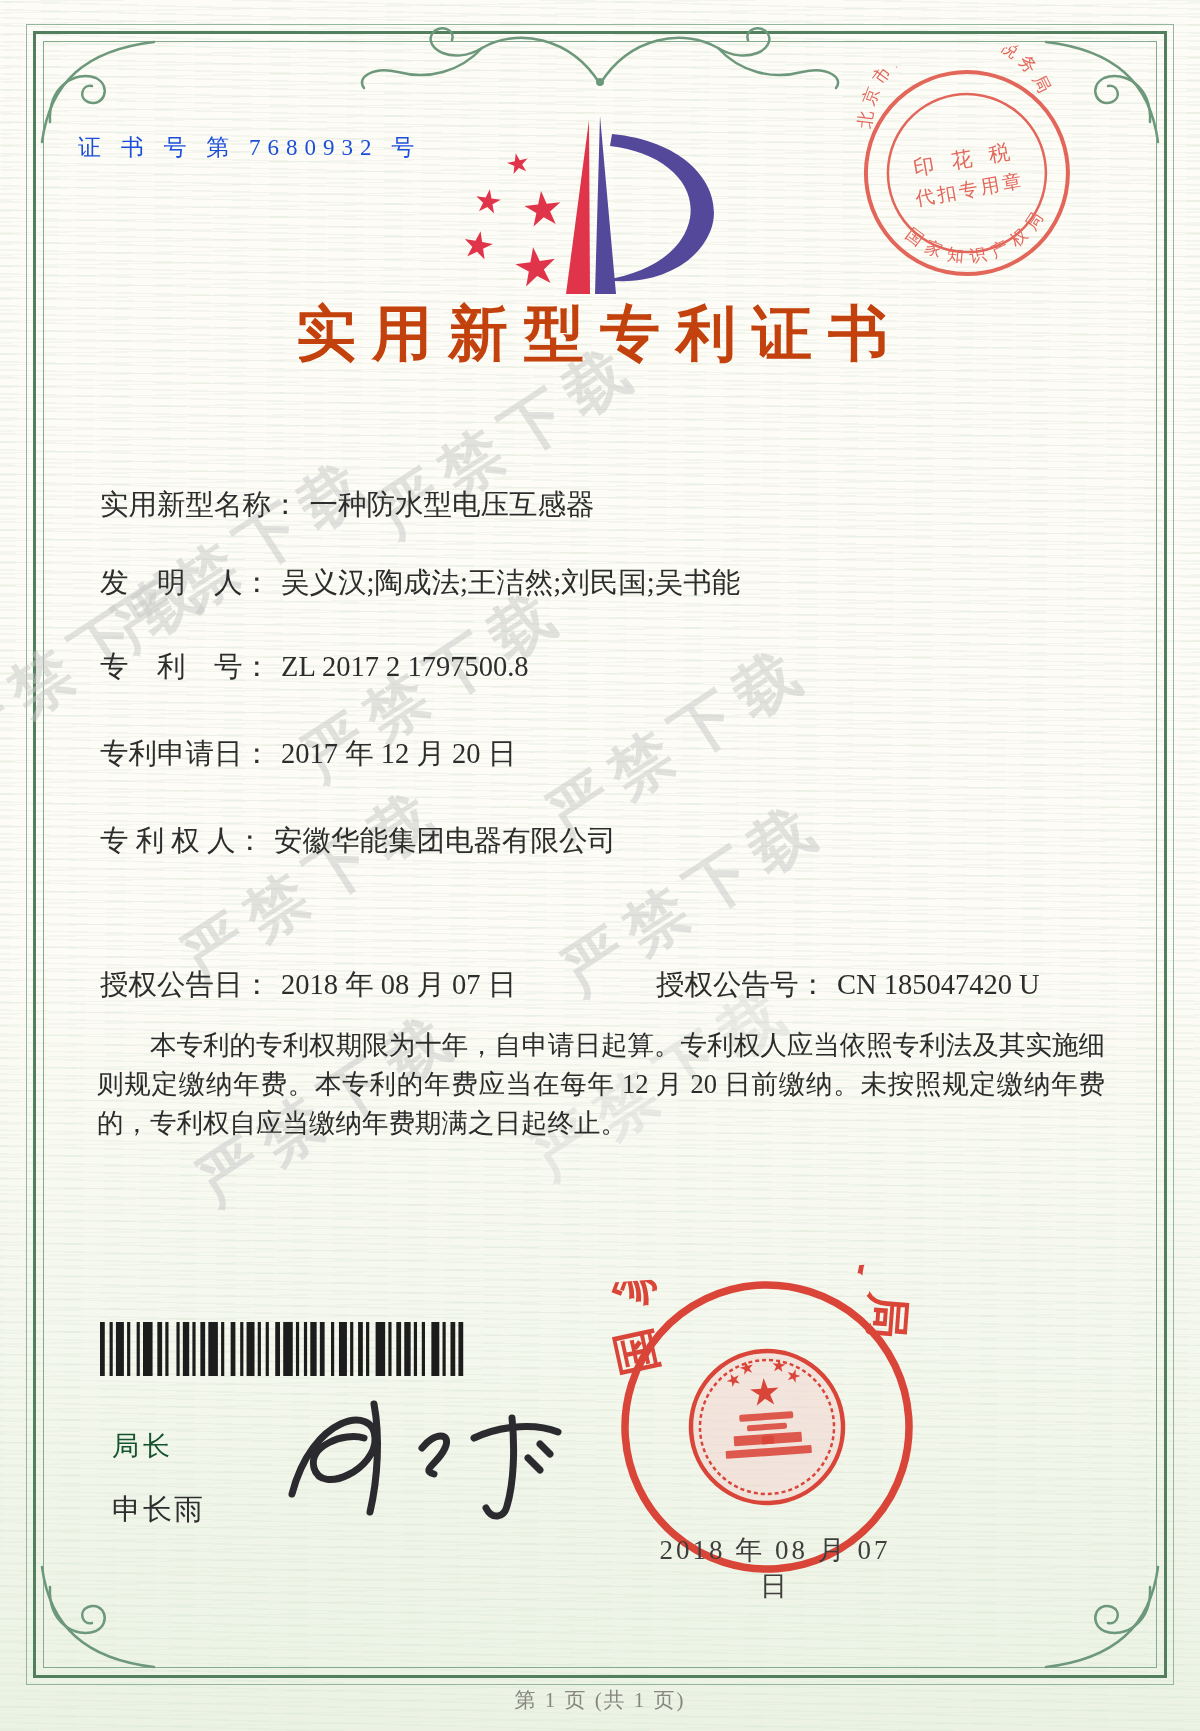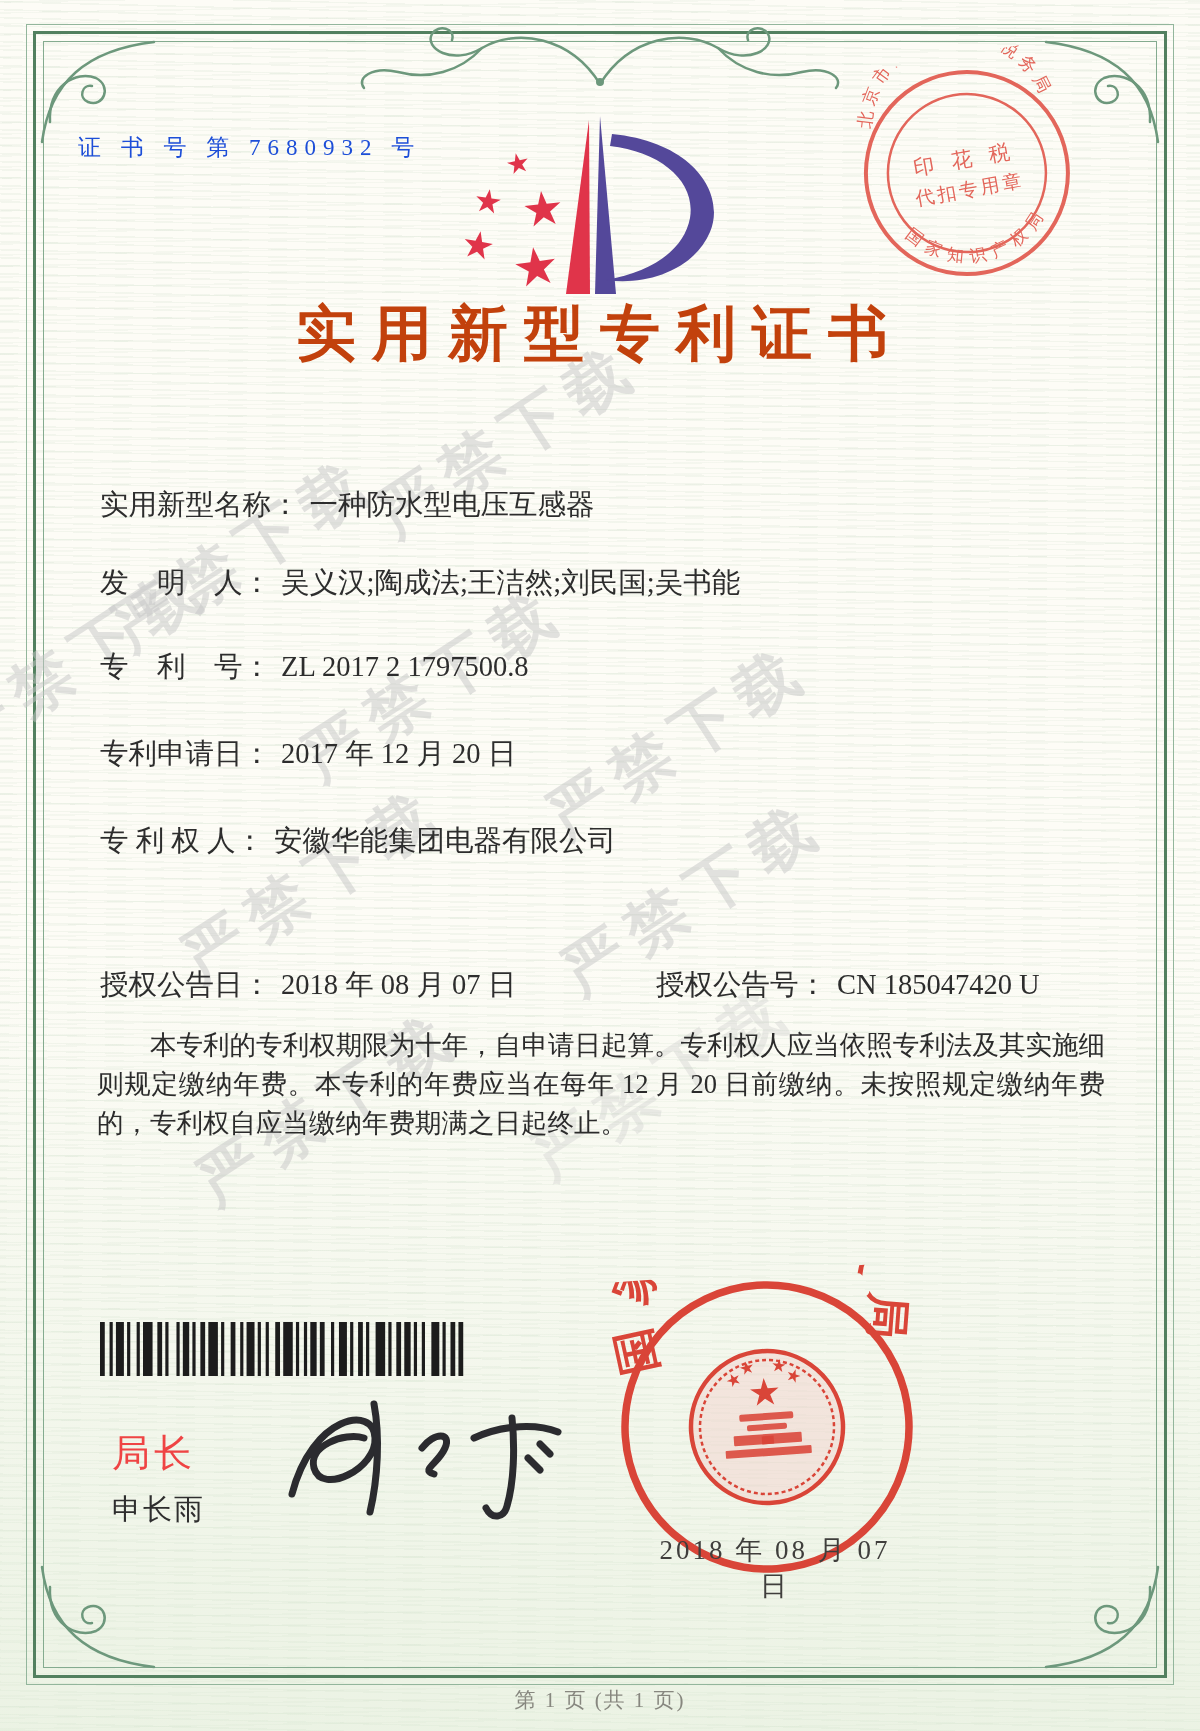--- a/index.html
+++ b/index.html
@@ -41,21 +41,21 @@
     font-size:60px; font-weight:600; color:#c2410c; letter-spacing:16px; margin:0;
   }
   .field{position:absolute; left:100px; font-size:28.5px; color:#2d2d2d; white-space:nowrap;}
   .f0{top:486px}.f1{top:564px}.f2{top:648px}.f3{top:735px}.f4{top:822px}.f5{top:893px}
   .grant{top:966px; width:1010px;}
   .grant .right{position:absolute; left:556px; top:0;}
   .fvalue{margin-left:10px;}
   .paras{position:absolute; left:97px; top:1026px; width:1008px;}
   .paras p{margin:0 0 1px 0; font-size:26.5px; line-height:39px; text-indent:2em; text-align:justify; color:#2b2b2b;}
   .barcode{position:absolute; left:100px; top:1322px;}
-  .officer-title{position:absolute; left:112px; top:1428px; font-size:38px; color:#ef4444; letter-spacing:4px;}
+  .officer-title{position:absolute; left:112px; top:1428px; font-size:27px; color:#14532d; letter-spacing:4px;}
   .officer-name {position:absolute; left:112px; top:1490px; font-size:29px; color:#2e2e2e; letter-spacing:2px;text-align:right;}
   .signature{position:absolute; left:262px; top:1376px;}
   .seal-bottom{position:absolute; left:612px; top:1272px; transform:rotate(-4deg); opacity:.93;}
   .seal-date{
     position:absolute; left:640px; top:1532px; width:270px; text-align:center;
     font-size:27px; color:#3f3e3c; letter-spacing:3px;
   }
   .footer{
     position:absolute; left:0; top:1686px; width:100%; text-align:center;
     font-size:21px; color:#87877f; letter-spacing:2px;

